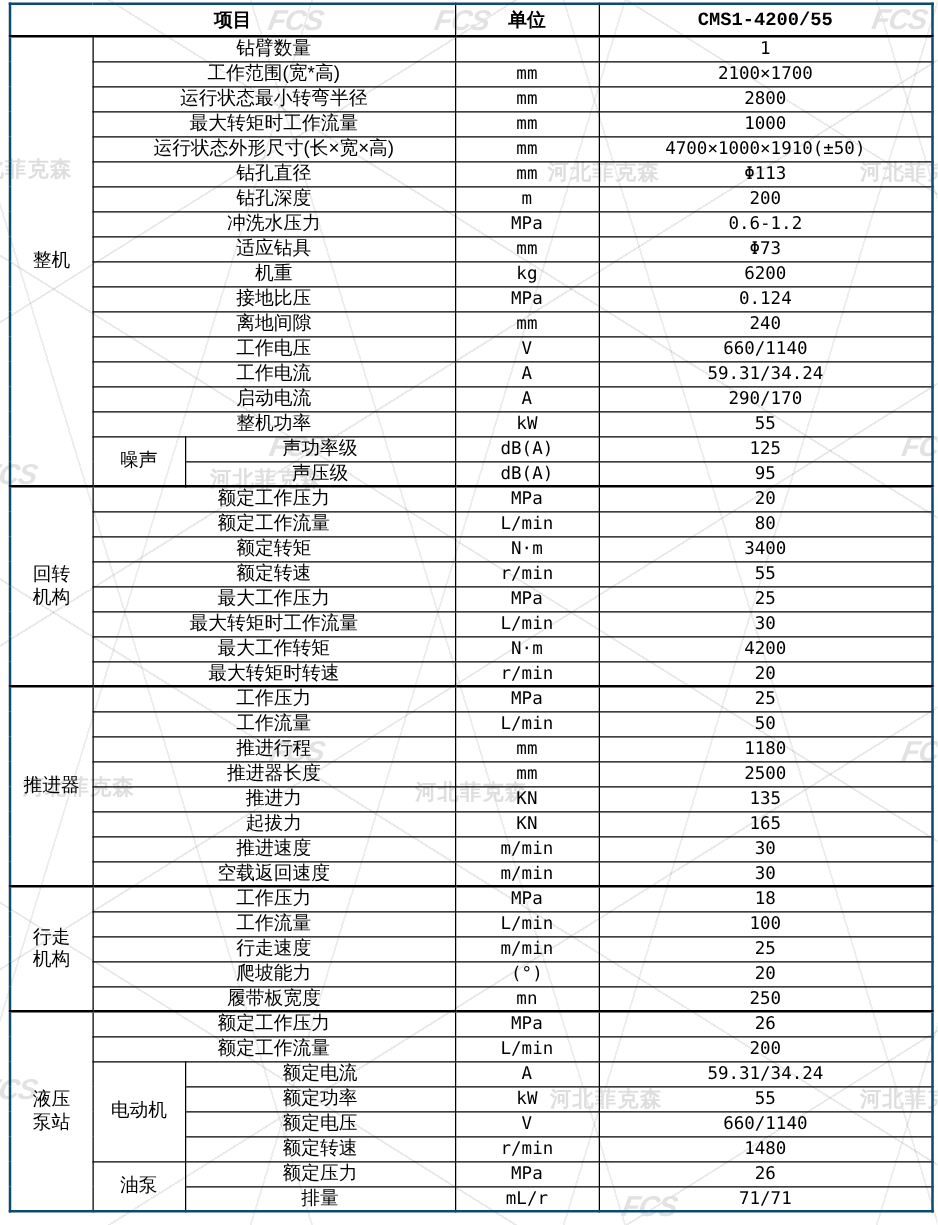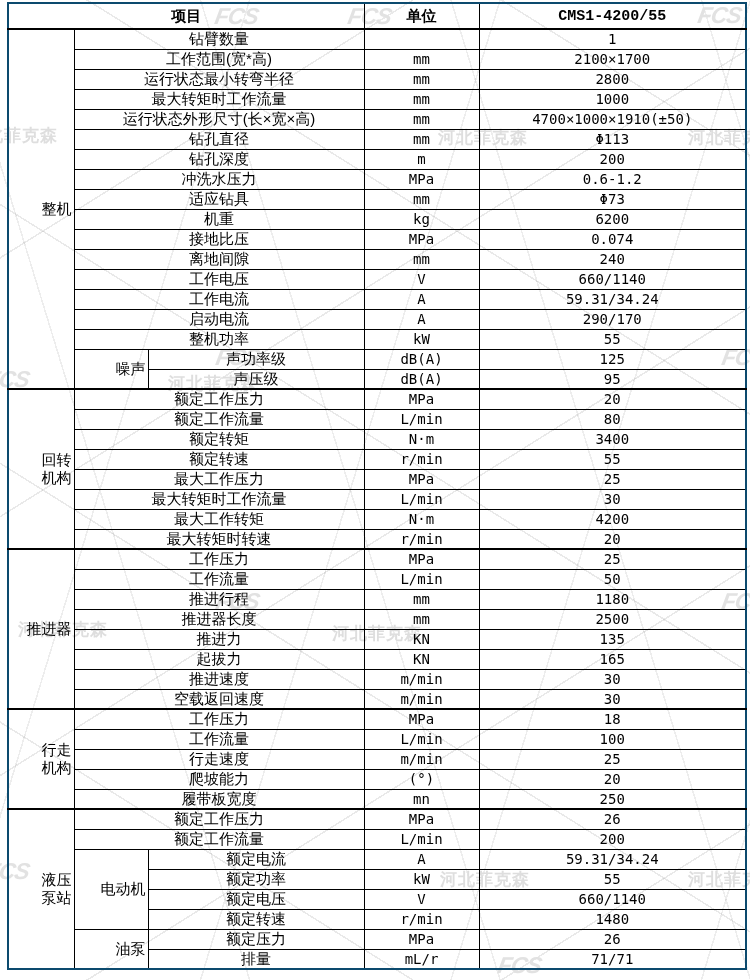--- a/index.html
+++ b/index.html
@@ -22,21 +22,21 @@
   
   table.spec{position:absolute;left:7px;top:2px;width:738px;z-index:1;
              border-collapse:collapse;table-layout:fixed;background:transparent;}
   table.spec{border:2px solid #0c4a6e;}
   .spec th,.spec td{border:1px solid #000;text-align:center;vertical-align:middle;
                     padding:0 2px;overflow:hidden;}
   .spec tr.head th{height:24px;font-size:15px;font-weight:bold;border-bottom:2px solid #000;}
   .spec th.model{font-size:16px;font-family:Liberation Mono, monospace;}
   .spec tbody tr{height:20px;}
   .spec tbody tr.sec-start td{border-top:2px solid #000;}
-  .spec td.group,.spec td.subgroup{font-size:15px;white-space:pre-line;line-height:18px;text-align:right;}
+  .spec td.group,.spec td.subgroup{font-size:15px;white-space:pre-line;line-height:18px;}
   .spec td.item{font-size:15px;line-height:18px;white-space:nowrap;}
   .spec td.unit,.spec td.value{font-family:"DejaVu Sans Mono","Liberation Mono",monospace;
                                font-size:14px;white-space:nowrap;}
 </style>
 </head>
 <body>
 
 <div class="stage">
 
   <div class="wm">
@@ -124,21 +124,21 @@
           <td class="value">Φ73</td>
         </tr>
         <tr class="">
           <td class="item" colspan="2">机重</td>
           <td class="unit">kg</td>
           <td class="value">6200</td>
         </tr>
         <tr class="">
           <td class="item" colspan="2">接地比压</td>
           <td class="unit">MPa</td>
-          <td class="value">0.074</td>
+          <td class="value">0.124</td>
         </tr>
         <tr class="">
           <td class="item" colspan="2">离地间隙</td>
           <td class="unit">mm</td>
           <td class="value">240</td>
         </tr>
         <tr class="">
           <td class="item" colspan="2">工作电压</td>
           <td class="unit">V</td>
           <td class="value">660/1140</td>

